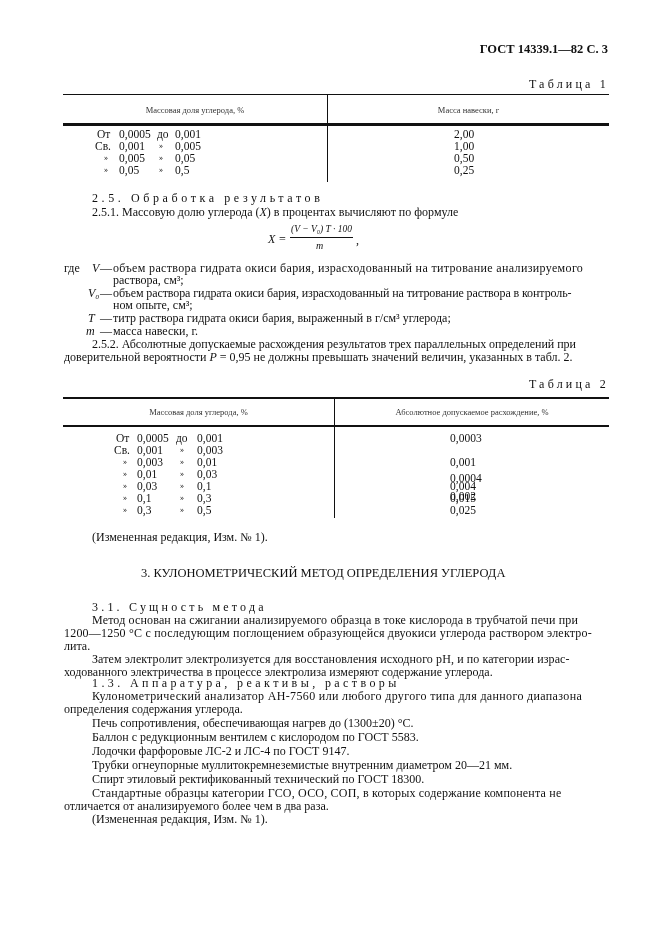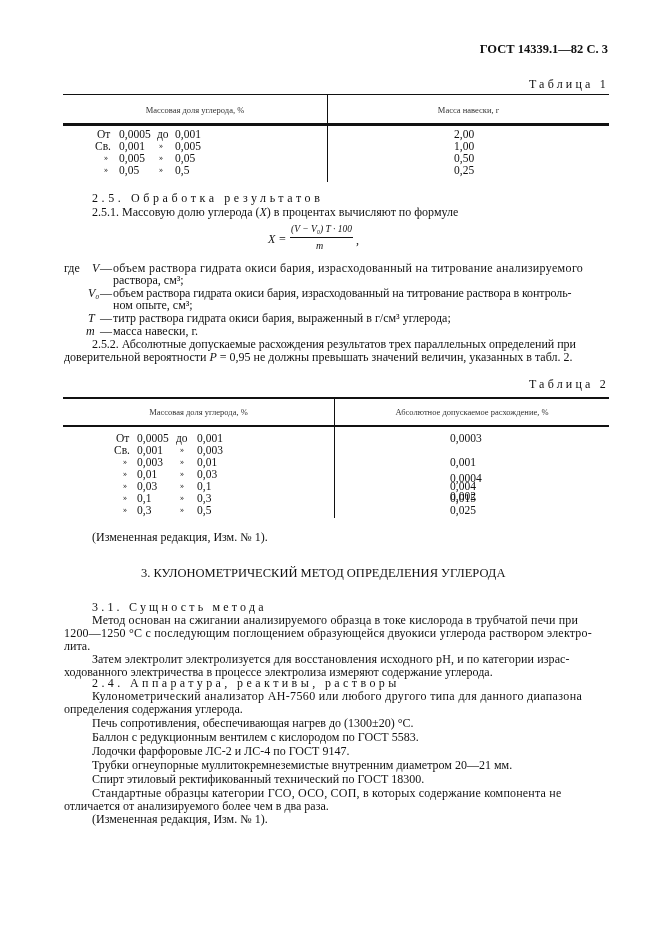--- a/index.html
+++ b/index.html
@@ -162,21 +162,21 @@
 
 <div class="abs bold" style="left:141px; top:566px; font-size:12.5px;">3. КУЛОНОМЕТРИЧЕСКИЙ МЕТОД ОПРЕДЕЛЕНИЯ УГЛЕРОДА</div>
 
 <div class="abs t spaced" style="left:92px; top:601px; letter-spacing:3.2px;">3.1. Сущность метода</div>
 <div class="abs t" style="left:92px; top:614px; letter-spacing:0.15px;">Метод основан на сжигании анализируемого образца в токе кислорода в трубчатой печи при</div>
 <div class="abs t" style="left:64px; top:627px; letter-spacing:0.2px;">1200—1250 °С с последующим поглощением образующейся двуокиси углерода раствором электро-</div>
 <div class="abs t" style="left:64px; top:640px;">лита.</div>
 <div class="abs t" style="left:92px; top:653px; letter-spacing:0.1px;">Затем электролит электролизуется для восстановления исходного pH, и по категории израс-</div>
 <div class="abs t" style="left:64px; top:666px;">ходованного электричества в процессе электролиза измеряют содержание углерода.</div>
 
-<div class="abs t spaced" style="left:92px; top:677px; letter-spacing:3.4px;">2.4. Аппаратура, реактивы, растворы</div>
+<div class="abs t spaced" style="left:92px; top:677px; letter-spacing:3.4px;">1.3. Аппаратура, реактивы, растворы</div>
 <div>
   <div class="abs t" style="left:92px; top:690px; letter-spacing:0.35px;">Кулонометрический анализатор АН-7560 или любого другого типа для данного диапазона</div>
   <div class="abs t" style="left:64px; top:703px;">определения содержания углерода.</div>
   <div class="abs t" style="left:92px; top:717px;">Печь сопротивления, обеспечивающая нагрев до (1300±20) °С.</div>
   <div class="abs t" style="left:92px; top:731px;">Баллон с редукционным вентилем с кислородом по ГОСТ 5583.</div>
   <div class="abs t" style="left:92px; top:745px;">Лодочки фарфоровые ЛС-2 и ЛС-4 по ГОСТ 9147.</div>
   <div class="abs t" style="left:92px; top:759px;">Трубки огнеупорные муллитокремнеземистые внутренним диаметром 20—21 мм.</div>
   <div class="abs t" style="left:92px; top:773px;">Спирт этиловый ректификованный технический по ГОСТ 18300.</div>
   <div class="abs t" style="left:92px; top:787px; letter-spacing:0.2px;">Стандартные образцы категории ГСО, ОСО, СОП, в которых содержание компонента не</div>
   <div class="abs t" style="left:64px; top:800px;">отличается от анализируемого более чем в два раза.</div>

